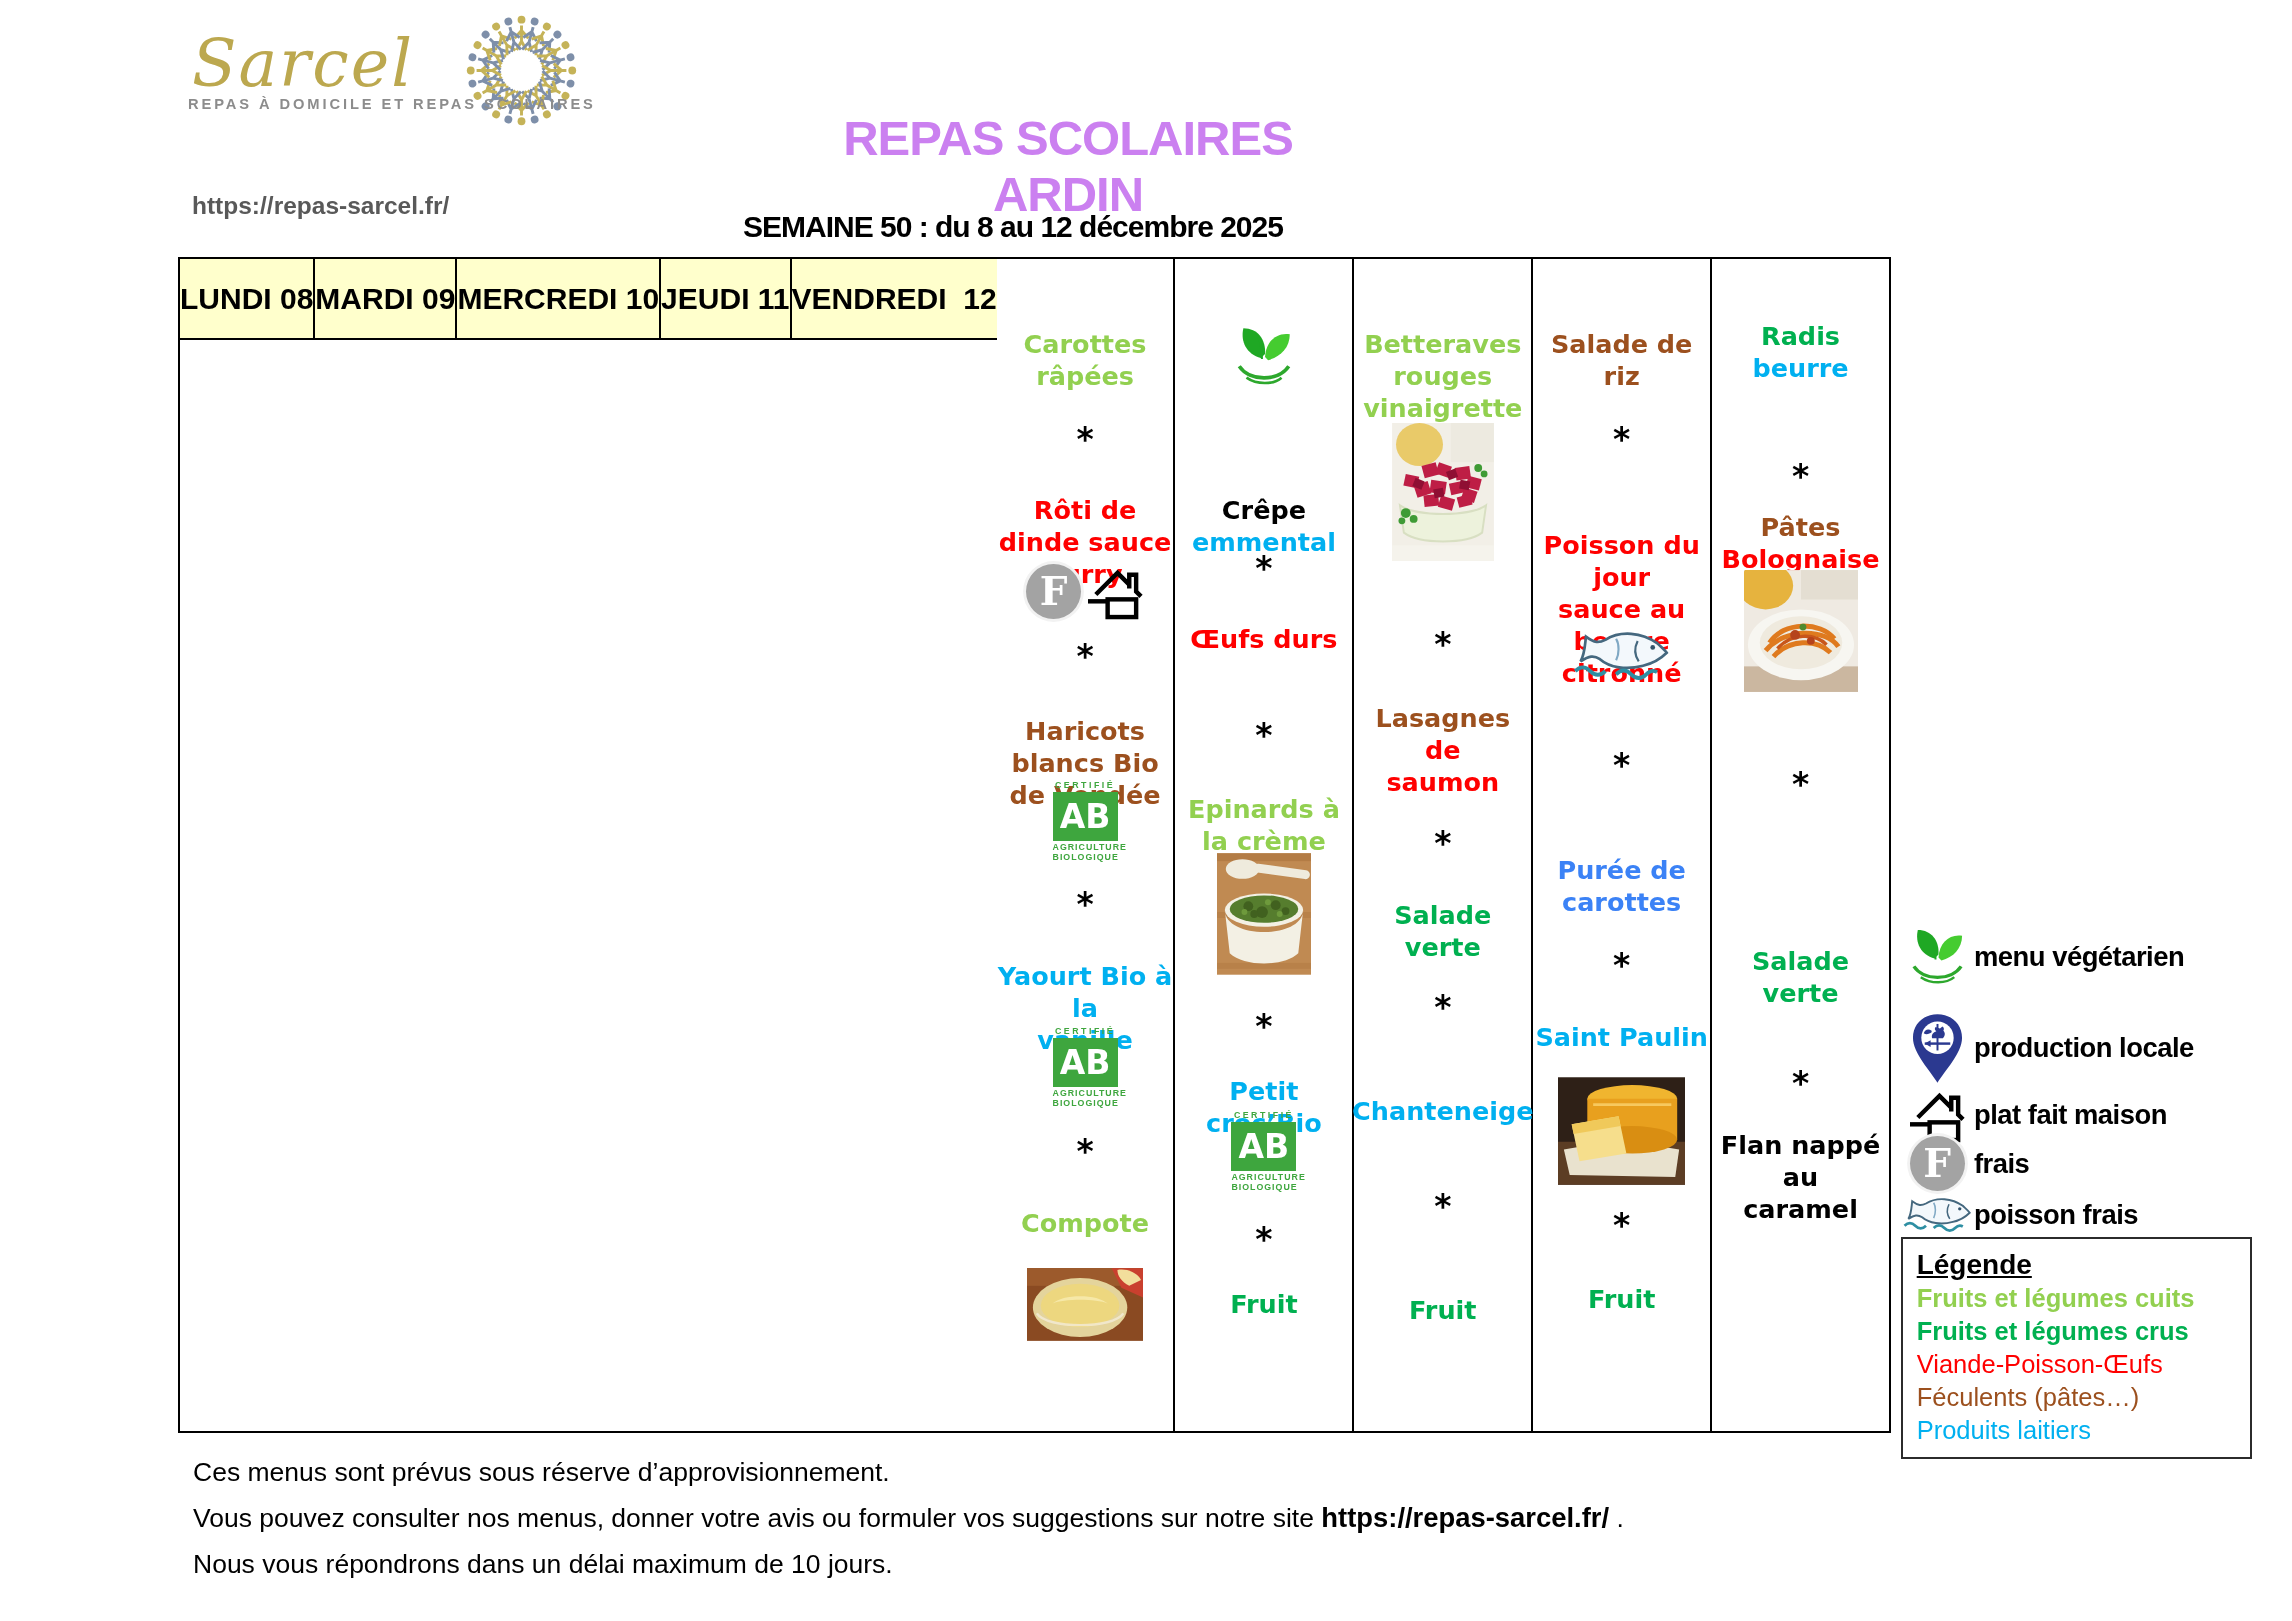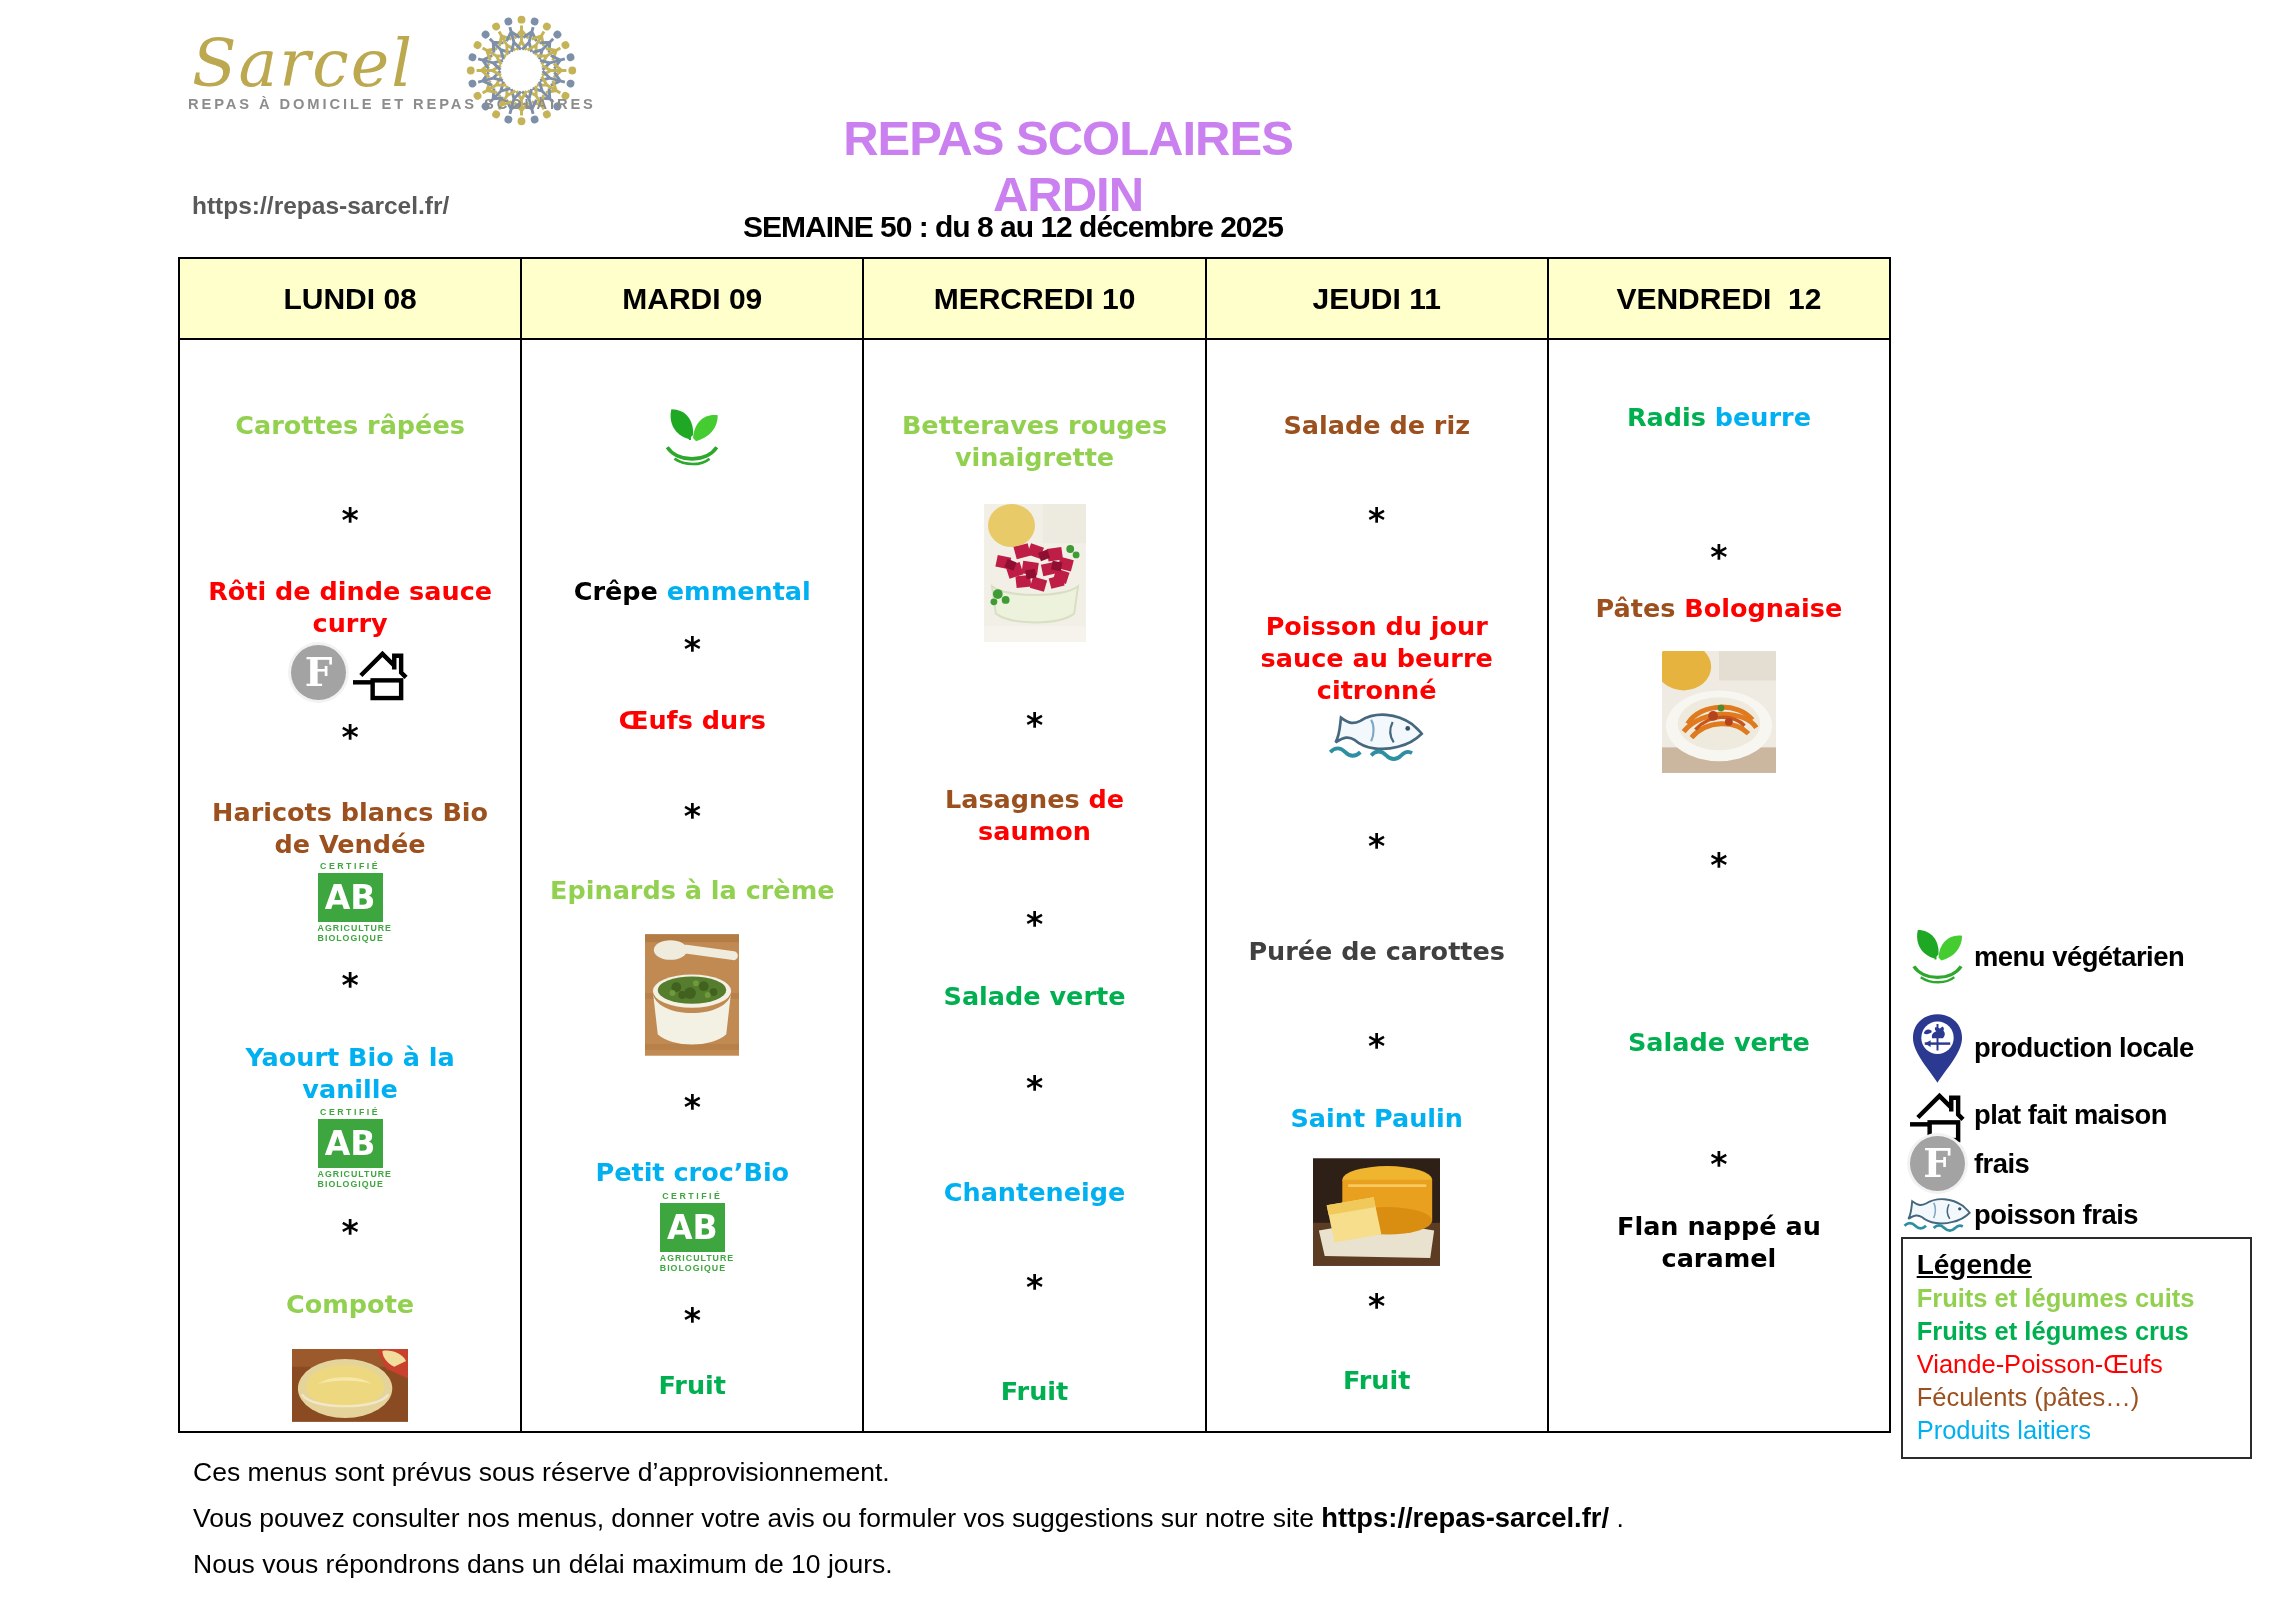--- a/index.html
+++ b/index.html
@@ -12,21 +12,21 @@
   .tagline{position:absolute;left:188px;top:96px;font-size:14.7px;font-weight:700;
            color:#8C8C8C;letter-spacing:2.9px;}
   .logo-ring{position:absolute;left:453px;top:7.8px;}
   .page-title{position:absolute;left:774px;top:110px;width:588px;text-align:center;
               font-size:49px;font-weight:700;letter-spacing:-1px;}
   .site-url{position:absolute;left:192px;top:192px;font-size:24.5px;font-weight:700;color:#595959;}
   .week-title{position:absolute;left:743px;top:210px;font-size:30px;font-weight:700;letter-spacing:-1px;}
 
   
   .menu-table{position:absolute;left:178px;top:257px;width:1713px;height:1176px;
-              border:2.5px solid #000;box-sizing:border-box;display:flex;flex-direction:column;}
+              border:2.5px solid #000;box-sizing:border-box;display:flex;flex-direction:row;}
   .table-head{display:flex;height:79px;background:#FFFFCC;border-bottom:2.5px solid #000;}
   .day-head{flex:1;display:flex;align-items:center;justify-content:center;
             border-right:2px solid #000;font-size:30px;font-weight:700;white-space:pre;}
   .day-head:last-child{border-right:none;}
   .table-body{display:flex;flex:1;}
   .day-col{flex:1;position:relative;border-right:2px solid #000;}
   .day-col:last-child{border-right:none;}
 
   .ci{position:absolute;left:0;right:0;display:flex;justify-content:center;align-items:flex-start;}
   .dish{font-family:"DejaVu Sans",sans-serif;font-weight:700;font-size:25.5px;line-height:32px;
@@ -402,21 +402,21 @@
      <path d="M60 12 C57 18 57 25 61 31" stroke="#45687F" stroke-width="2" fill="none"></path>
      <path d="M40 10 C43 15 43 24 40 30" stroke="#7FA8C4" stroke-width="2" fill="none"></path>
      <path d="M2 40 q7 -7 14 0 q7 7 14 0" stroke="#2E8FA3" stroke-width="3.5" fill="none"></path>
      <path d="M40 43 q7 -7 14 0 q7 7 14 0 q5 -5 10 -2" stroke="#2E8FA3" stroke-width="3.5" fill="none"></path>
    </svg>
           </div>
           <div class="ci" style="top: 490px;">
             <span class="star">*</span>
           </div>
           <div class="ci" style="top: 595px;">
-            <div class="dish"><span style="color: #404040;">Purée de carottes</span></div>
+            <div class="dish"><span style="color: #3b82f6;">Purée de carottes</span></div>
           </div>
           <div class="ci" style="top: 690px;">
             <span class="star">*</span>
           </div>
           <div class="ci" style="top: 762px;">
             <div class="dish"><span style="color: rgb(0, 176, 240);">Saint Paulin</span></div>
           </div>
           <div class="ci" style="top: 818px;">
    <svg width="127" height="108" viewBox="0 0 130 110">
      <rect width="130" height="110" fill="#2E2017"></rect>

